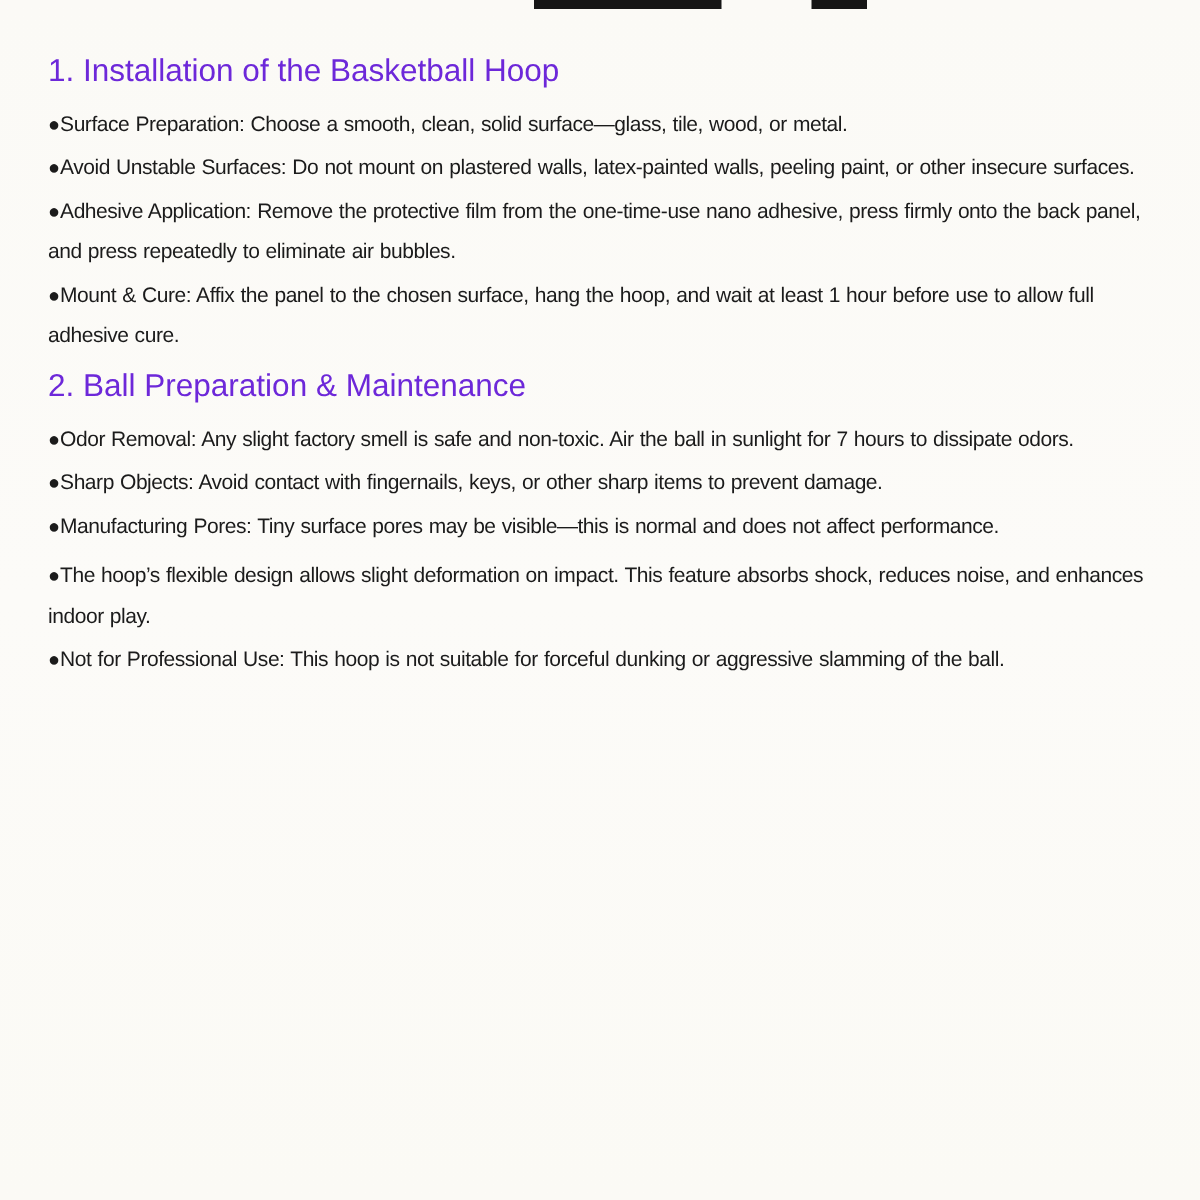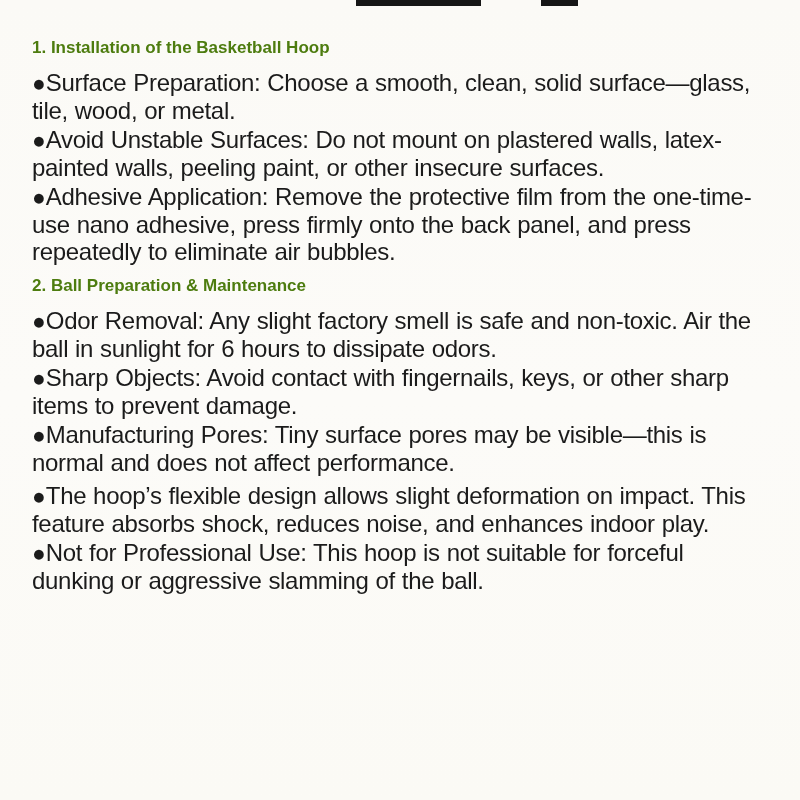--- a/index.html
+++ b/index.html
@@ -33,29 +33,29 @@
 
   .doc {
     position: absolute;
     left: 32px;
     top: 33px;
     width: 740px;
   }
   .section { margin: 0; }
   .section + .section { margin-top: 6px; }
   .section-heading {
-    font-size: 17px;
+    font-size: 21px;
     line-height: 30px;
-    font-weight: 700;
-    color: #4d7c0f;
+    font-weight: 400;
+    color: #6d28d9;
     letter-spacing: 0px;
     margin: 0 0 6px 0;
   }
   .bullet-para {
-    font-size: 24px;
+    font-size: 14px;
     line-height: 27px;
     letter-spacing: -0.3px;
     margin: 0 0 2px 0;
     word-spacing: 0.5px;
   }
   .bullet-glyph {
     font-size: 0.95em;
     letter-spacing: 0;
   }
 </style>
@@ -68,24 +68,25 @@
   <div class="top-fragment-bar bar-a"></div>
   <div class="top-fragment-bar bar-b"></div>
 </div>
 
 <main class="doc" id="doc">
     <section class="section">
       <div class="section-heading">1. Installation of the Basketball Hoop</div>
       <p class="bullet-para"><span class="bullet-glyph">●</span><span>Surface Preparation: Choose a smooth, clean, solid surface—glass, tile, wood, or metal.</span></p>
       <p class="bullet-para"><span class="bullet-glyph">●</span><span>Avoid Unstable Surfaces: Do not mount on plastered walls, latex-painted walls, peeling paint, or other insecure surfaces.</span></p>
       <p class="bullet-para"><span class="bullet-glyph">●</span><span>Adhesive Application: Remove the protective film from the one-time-use nano adhesive, press firmly onto the back panel, and press repeatedly to eliminate air bubbles.</span></p>
+      <p class="bullet-para"><span class="bullet-glyph">●</span><span>Mount &amp; Cure: Affix the panel to the chosen surface, hang the hoop, and wait at least 1 hour before use to allow full adhesive cure.</span></p>
     </section>
     <section class="section">
       <div class="section-heading">2. Ball Preparation &amp; Maintenance</div>
-      <p class="bullet-para"><span class="bullet-glyph">●</span><span>Odor Removal: Any slight factory smell is safe and non-toxic. Air the ball in sunlight for 6 hours to dissipate odors.</span></p>
+      <p class="bullet-para"><span class="bullet-glyph">●</span><span>Odor Removal: Any slight factory smell is safe and non-toxic. Air the ball in sunlight for 7 hours to dissipate odors.</span></p>
       <p class="bullet-para"><span class="bullet-glyph">●</span><span>Sharp Objects: Avoid contact with fingernails, keys, or other sharp items to prevent damage.</span></p>
       <p class="bullet-para"><span class="bullet-glyph">●</span><span>Manufacturing Pores: Tiny surface pores may be visible—this is normal and does not affect performance.</span></p>
     </section>
     <section class="section">
       <p class="bullet-para"><span class="bullet-glyph">●</span><span>The hoop’s flexible design allows slight deformation on impact. This feature absorbs shock, reduces noise, and enhances indoor play.</span></p>
       <p class="bullet-para"><span class="bullet-glyph">●</span><span>Not for Professional Use: This hoop is not suitable for forceful dunking or aggressive slamming of the ball.</span></p>
     </section>
   </main>
 
 </body></html>

